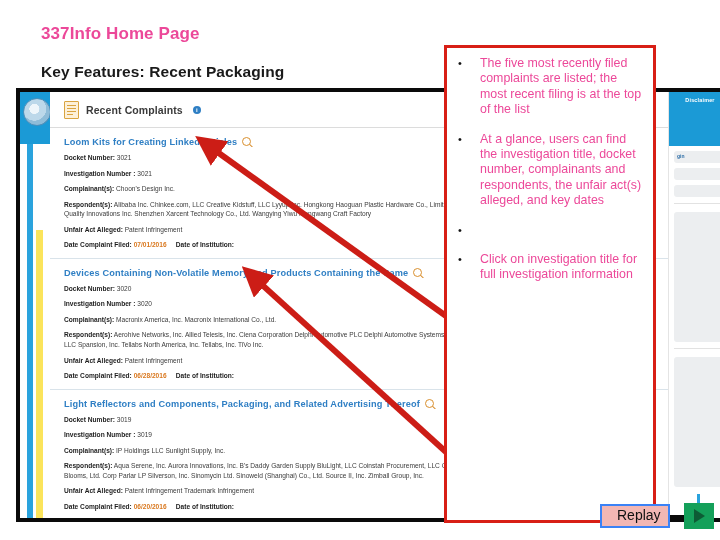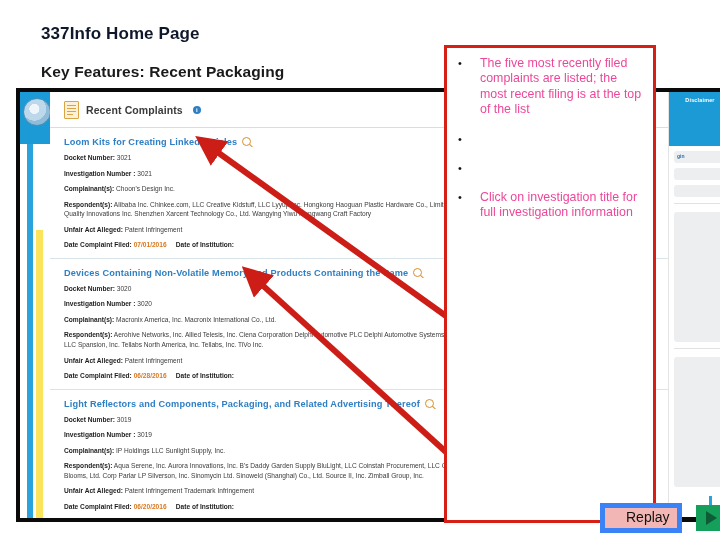--- a/index.html
+++ b/index.html
@@ -6,21 +6,21 @@
   body{
     width:720px;height:540px;overflow:hidden;
     background:#ffffff;
     font-family:"Liberation Sans", sans-serif;
     position:relative;
   }
 
   
   #slide-title{
     position:absolute;left:41px;top:24px;
-    font-size:17px;font-weight:bold;color:#0f172a;
+    font-size:17px;font-weight:bold;color:#ec4899;
     letter-spacing:.1px;white-space:nowrap;
   }
   #slide-subtitle{
     position:absolute;left:41px;top:63px;
     font-size:15.5px;font-weight:bold;color:#1a1a1a;
     letter-spacing:.1px;white-space:nowrap;
   }
 
   
   #screenshot{
@@ -114,22 +114,22 @@
   .bullet .dot{
     flex:0 0 22px;font-size:11px;line-height:15px;color:#111;text-align:left;padding-left:5px;
   }
   .bullet .txt{
     flex:1 1 auto;font-size:12.4px;line-height:15.4px;color:#ec4899;letter-spacing:0;
   }
 
   
   #replay-wrap{position:absolute;left:600px;top:503px;display:flex;align-items:center;}
   #replay-btn{
-    background:#f2b7b4;border:5px solid #3b82f6;
-    font-size:14px;color:#111;padding:1px 7px 2px 21px;line-height:17px;
+    background:#f2b7b4;border:2px solid #3b82f6;
+    font-size:14px;color:#111;padding:1px 7px 2px 15px;line-height:17px;
   }
   .connector{width:14px;height:3px;background:#0a0a0a;}
   #play-btn{
     width:30px;height:26px;background:#14a05a;position:relative;
   }
   #play-btn::after{
     content:"";position:absolute;left:10px;top:6px;
     border-left:11px solid #0d5c35;border-top:7px solid transparent;border-bottom:7px solid transparent;
   }
   #play-stem{position:absolute;left:13px;top:-9px;width:3px;height:9px;background:#2aa3dd;}
@@ -294,20 +294,21 @@
   <line x1="446" y1="452" x2="248" y2="272" stroke="#cc1d16" stroke-width="6" marker-end="url(#ah)"></line>
 </svg>
 
 <div id="callout">
   <div class="bullet">
     <div class="dot">•</div>
     <div class="txt">The five most recently filed complaints are listed;  the most recent filing is at the top of the list</div>
   </div>
   <div class="bullet">
     <div class="dot">•</div>
+    <div class="txt">At a glance, users can find the investigation title, docket number, complainants and respondents, the unfair act(s) alleged, and key dates</div>
   </div>
   <div class="bullet">
     <div class="dot">•</div>
   </div>
   <div class="bullet">
     <div class="dot">•</div>
     <div class="txt">Click on investigation title for full investigation information</div>
   </div>
 </div>
 

